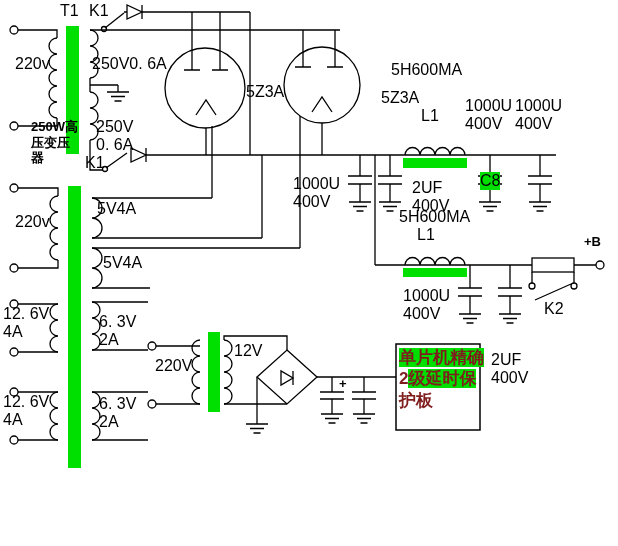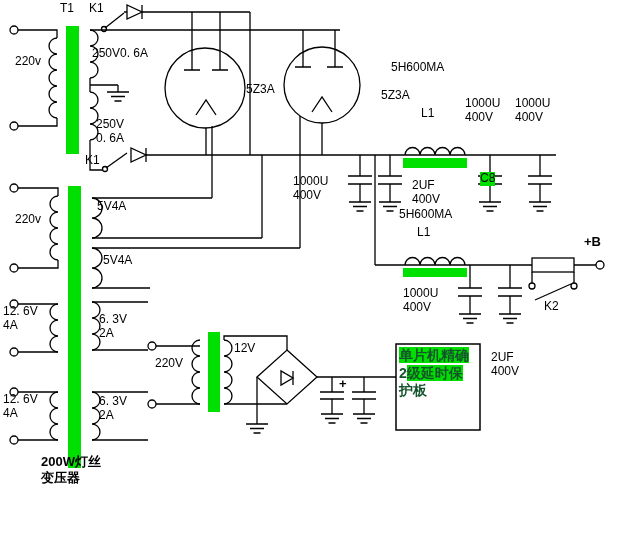--- a/index.html
+++ b/index.html
@@ -1,25 +1,25 @@
 <!DOCTYPE html>
 <html><head>
 <meta charset="utf-8">
 <style>
   html,body{margin:0;padding:0;background:#fff}
   #canvas{position:relative;width:618px;height:546px;background:#ffffff;
           font-family:"Liberation Sans",sans-serif;overflow:hidden}
   #art{position:absolute;left:0;top:0}
-  .lbl{position:absolute;font-size:12px;line-height:1.15;color:#000;white-space:pre-line}
+  .lbl{position:absolute;font-size:16px;line-height:1.15;color:#000;white-space:pre-line}
   .cjk{font-size:13px;font-weight:bold;line-height:1.2}
   .b{font-weight:bold;font-size:13px}
   .hl{background:#00e000}
   .core{fill:#00e000;stroke:none}
-  .board-text{position:absolute;left:399px;top:347px;font-size:14px;font-weight:bold;
-              line-height:1.25;color:#14532d}
+  .board-text{position:absolute;left:399px;top:347px;font-size:17px;font-weight:bold;
+              line-height:1.25;color:#7f1d1d}
 </style>
 </head>
 <body>
 
 <div id="canvas">
 
 <svg id="art" width="618" height="546" viewBox="0 0 618 546" stroke="#000" stroke-width="1.3" fill="none">
   <defs>
     <g id="gnd">
           <path d="M-11,0 H11 M-7,4.5 H7 M-3.5,9 H3.5"></path>
@@ -171,23 +171,26 @@
   </g>
 
   <g>
     <rect x="396" y="344" width="84" height="86" fill="#fff" stroke-width="1.5"></rect>
   </g>
 </svg>
 
 <div class="lbl" style="left:60px;top:2px">T1</div>
 <div class="lbl" style="left:89px;top:2px">K1</div>
 <div class="lbl" style="left:15px;top:55px">220v</div>
-<div class="lbl" style="left:92px;top:47px">250V0. 6A</div>
+<div class="lbl" style="left:92px;top:55px">250V0. 6A</div>
 <div class="lbl" style="left:96px;top:118px">250V
 0. 6A</div>
+<div class="lbl cjk" style="left:31px;top:119px">250W高
+压变压
+器</div>
 <div class="lbl" style="left:85px;top:154px">K1</div>
 <div class="lbl" style="left:246px;top:83px">5Z3A</div>
 <div class="lbl" style="left:381px;top:89px">5Z3A</div>
 <div class="lbl" style="left:391px;top:61px">5H600MA</div>
 <div class="lbl" style="left:421px;top:107px">L1</div>
 <div class="lbl" style="left:293px;top:175px">1000U
 400V</div>
 <div class="lbl" style="left:412px;top:179px">2UF
 400V</div>
 <div class="lbl hl" style="left:480px;top:172px">C8</div>
@@ -207,22 +210,20 @@
 <div class="lbl" style="left:97px;top:200px">5V4A</div>
 <div class="lbl" style="left:103px;top:254px">5V4A</div>
 <div class="lbl" style="left:3px;top:305px">12. 6V
 4A</div>
 <div class="lbl" style="left:99px;top:313px">6. 3V
 2A</div>
 <div class="lbl" style="left:3px;top:393px">12. 6V
 4A</div>
 <div class="lbl" style="left:99px;top:395px">6. 3V
 2A</div>
-<div class="lbl cjk" style="left:41px;top:454px">200W灯丝
-变压器</div>
 <div class="lbl" style="left:155px;top:357px">220V</div>
 <div class="lbl" style="left:234px;top:342px">12V</div>
 <div class="lbl b" style="left:339px;top:377px">+</div>
 
 <div class="board-text">
   <div><span class="hl">单片机精确</span></div>
   <div><span>2</span><span class="hl">级延时保</span></div>
   <div><span>护板</span></div>
 </div>
 

